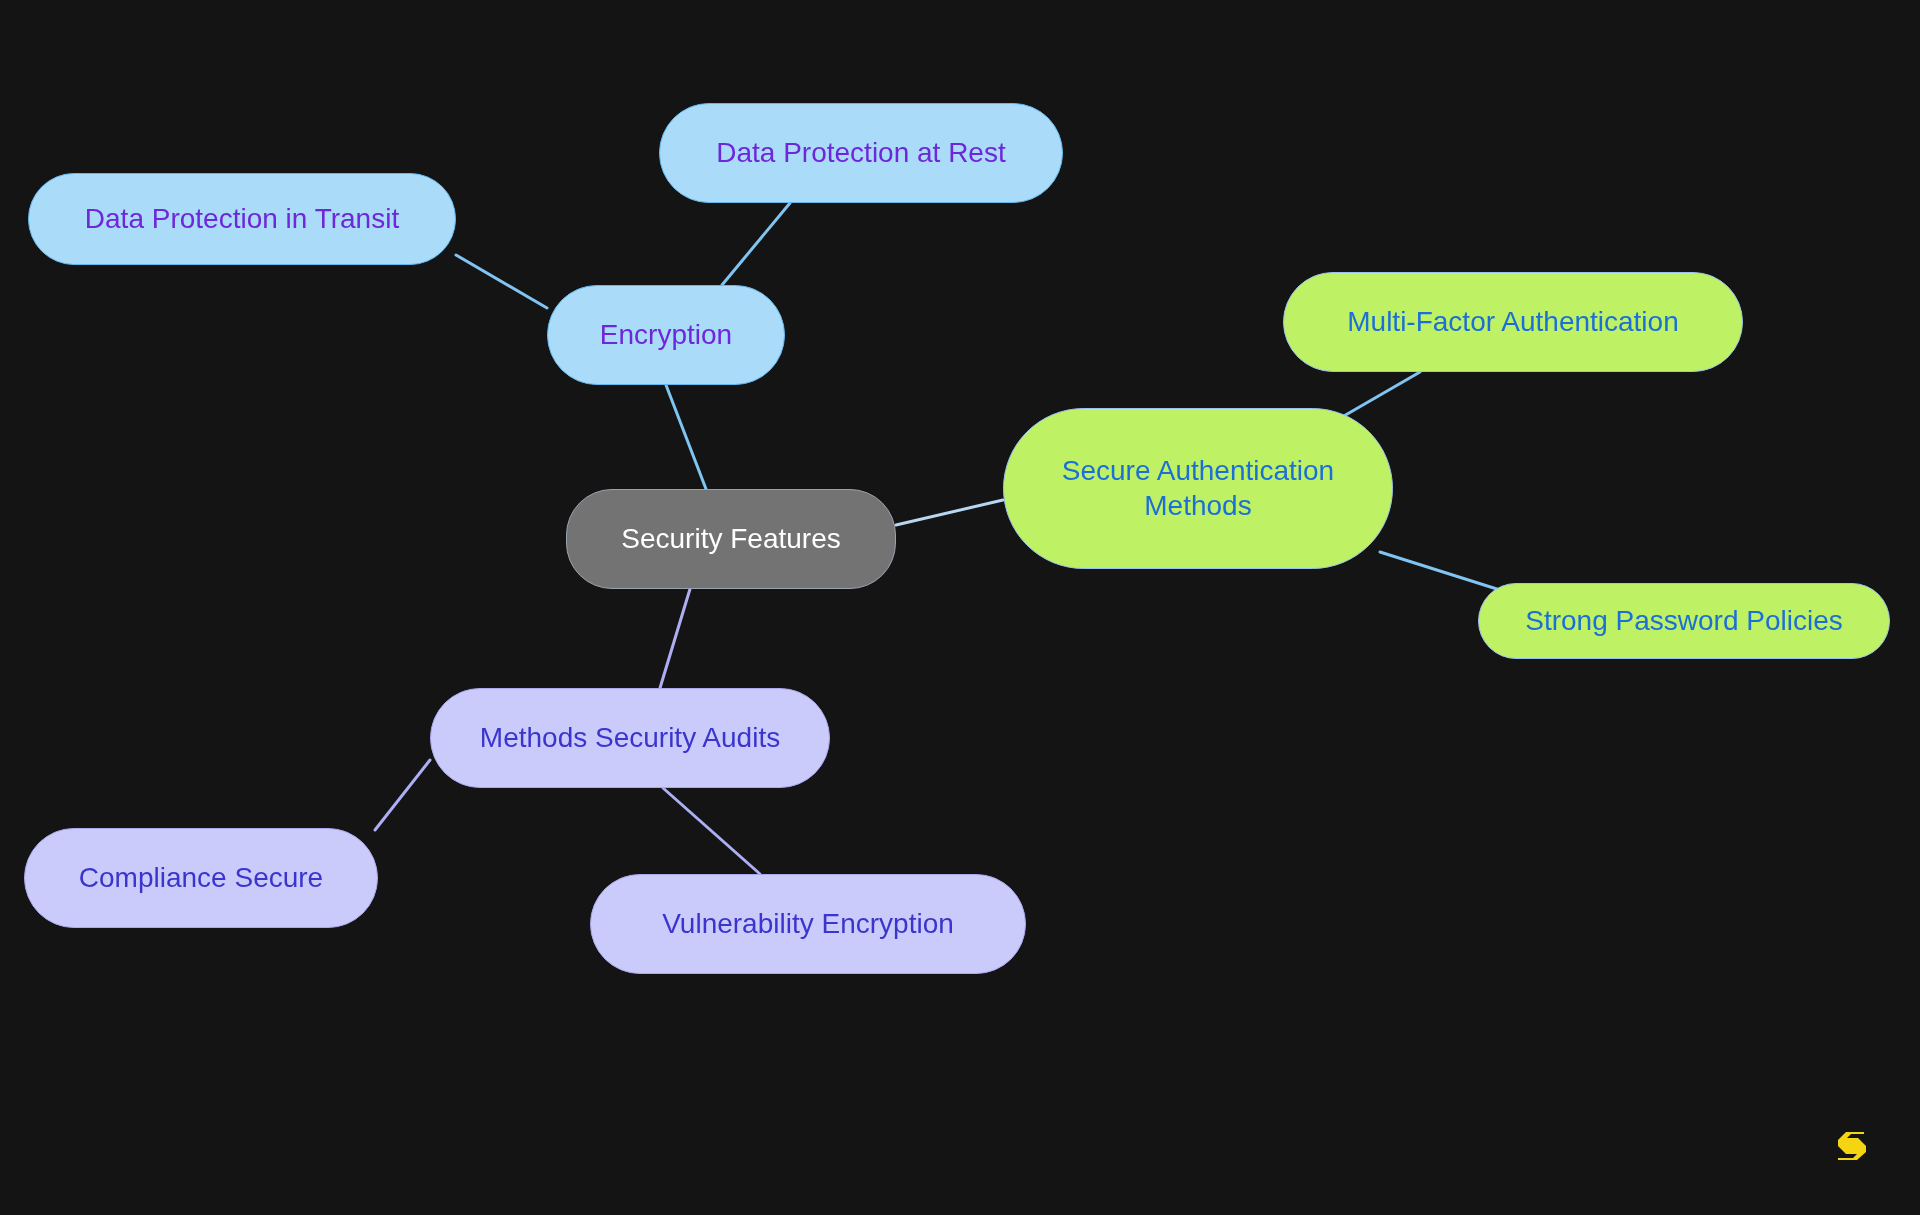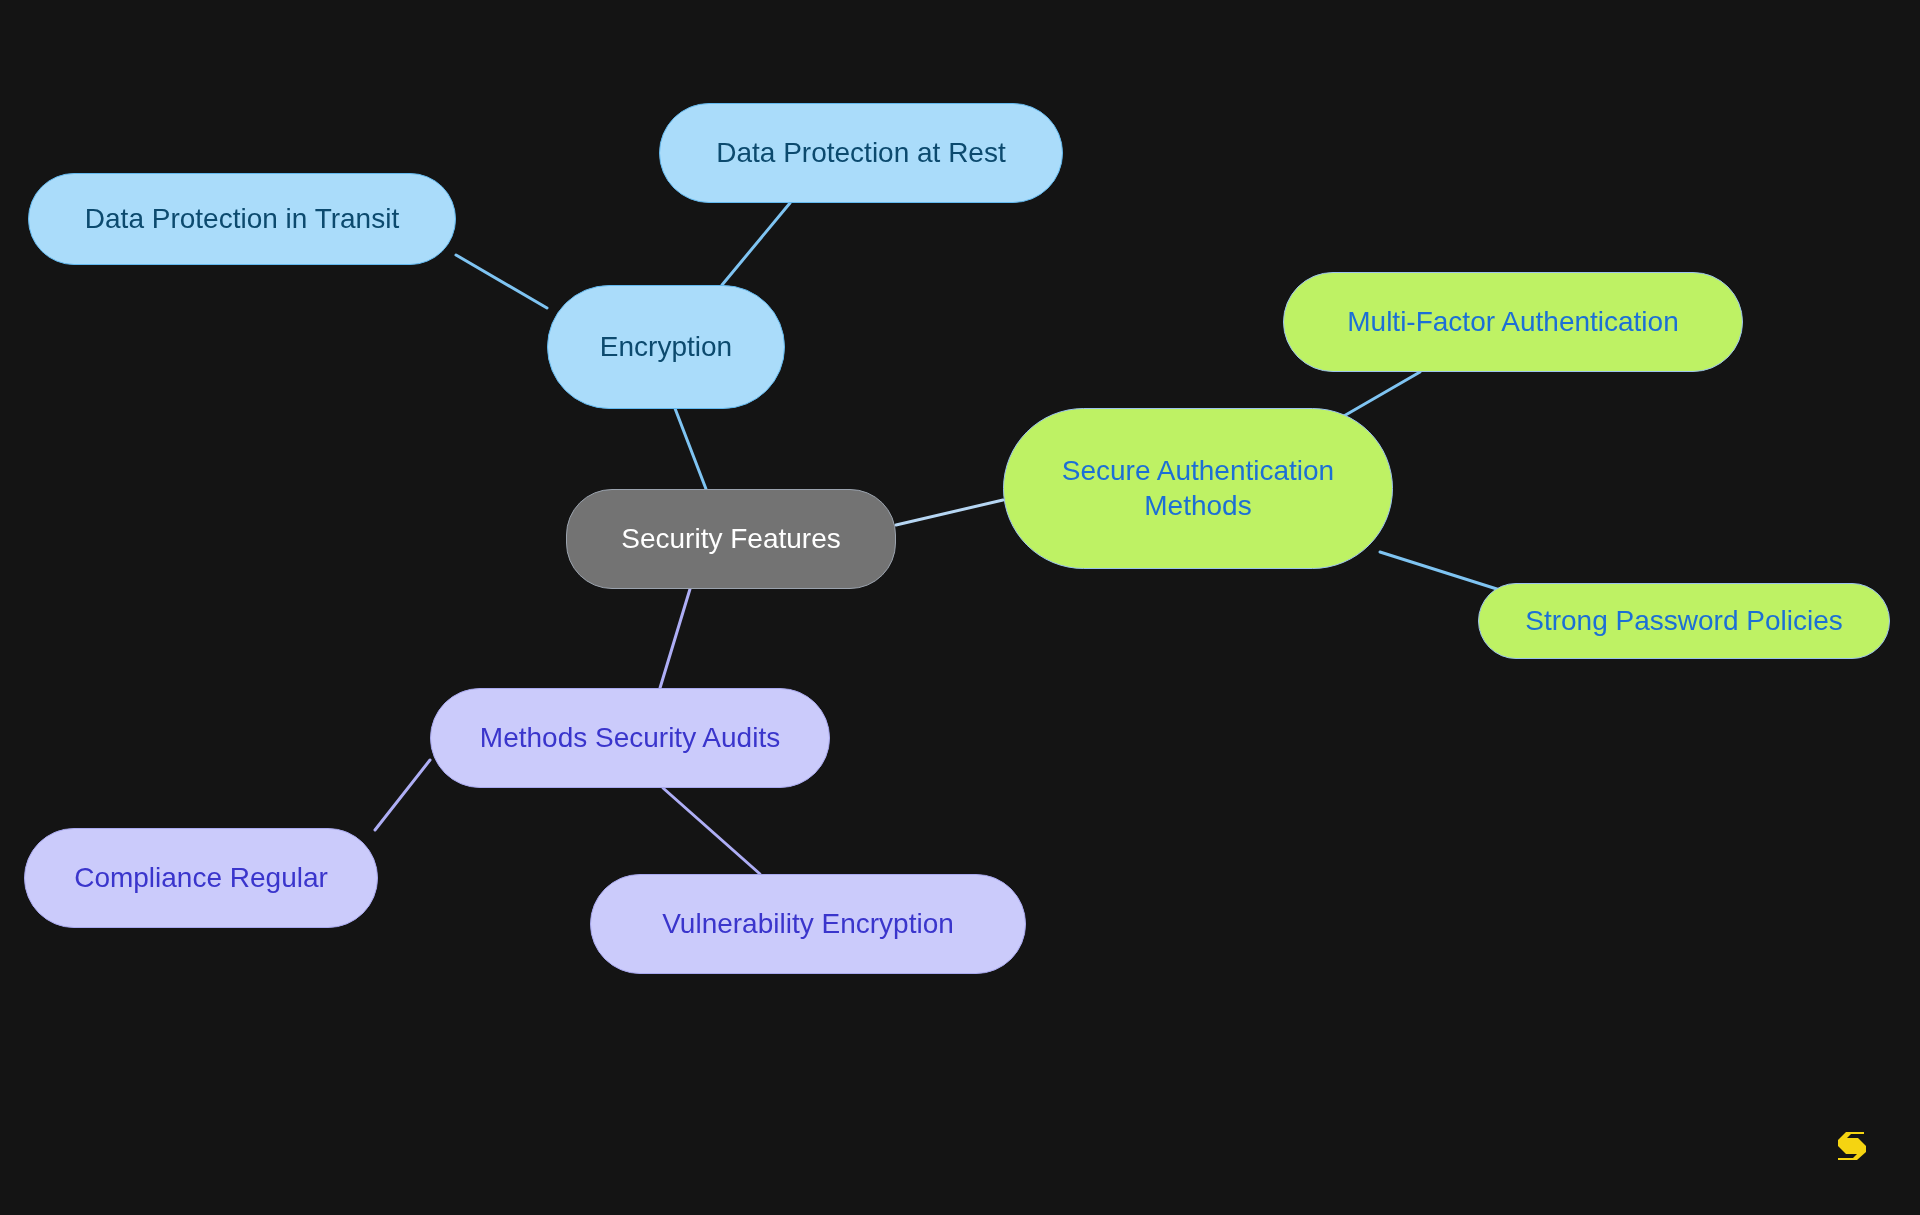--- a/index.html
+++ b/index.html
@@ -37,21 +37,21 @@
   .node-root {
     background: #737373;
     border: 1.6px solid #9aa2ad;
     color: #ffffff;
     font-size: 28px;
     border-radius: 46px;
   }
   .node-blue-a {
     background: #aadcfa;
     border: 1.6px solid #63b9ef;
-    color: #0c4a6e;
+    color: #6d28d9;
     font-size: 28px;
   }
   .node-blue-b {
     background: #bef264;
     border: 1.6px solid #9cc3ee;
     color: #1c6fd6;
     font-size: 28px;
   }
   .node-purple {
     background: #cbcbfb;
@@ -76,29 +76,29 @@
       <line x1="896" y1="525" x2="1003" y2="500" stroke="#b6d6f3" stroke-width="3" stroke-linecap="round"></line>
       <line x1="1330" y1="424" x2="1420" y2="372" stroke="#7fc4f2" stroke-width="3" stroke-linecap="round"></line>
       <line x1="1380" y1="552" x2="1500" y2="590" stroke="#7fc4f2" stroke-width="3" stroke-linecap="round"></line>
       <line x1="690" y1="589" x2="660" y2="688" stroke="#aeaef5" stroke-width="3" stroke-linecap="round"></line>
       <line x1="430" y1="760" x2="375" y2="830" stroke="#aeaef5" stroke-width="3" stroke-linecap="round"></line>
       <line x1="663" y1="788" x2="760" y2="874" stroke="#aeaef5" stroke-width="3" stroke-linecap="round"></line>
     </svg>
 
   <div id="node-layer">
       <div class="node node-root" style="left: 566px; top: 489px; width: 330px; height: 100px; font-size: 28px;">Security Features</div>
-      <div class="node node-blue-a" style="left: 547px; top: 285px; width: 238px; height: 124px; font-size: 28px;">Encryption</div>
+      <div class="node node-blue-a" style="left: 547px; top: 285px; width: 238px; height: 100px; font-size: 28px;">Encryption</div>
       <div class="node node-blue-a" style="left: 659px; top: 103px; width: 404px; height: 100px; font-size: 28px;">Data Protection at Rest</div>
       <div class="node node-blue-a" style="left: 28px; top: 173px; width: 428px; height: 92px; font-size: 28px; text-align: center;">Data Protection in Transit</div>
       <div class="node node-blue-b" style="left: 1003px; top: 408px; width: 390px; height: 161px; font-size: 28px;">Secure Authentication
 Methods</div>
       <div class="node node-blue-b" style="left: 1283px; top: 272px; width: 460px; height: 100px; font-size: 28px;">Multi-Factor Authentication</div>
       <div class="node node-blue-b" style="left: 1478px; top: 583px; width: 412px; height: 76px; font-size: 28px;">Strong Password Policies</div>
       <div class="node node-purple" style="left: 430px; top: 688px; width: 400px; height: 100px; font-size: 28px;">Methods Security Audits</div>
-      <div class="node node-purple" style="left: 24px; top: 828px; width: 354px; height: 100px; font-size: 28px;">Compliance Regular</div>
+      <div class="node node-purple" style="left: 24px; top: 828px; width: 354px; height: 100px; font-size: 28px;">Compliance Secure</div>
       <div class="node node-purple" style="left: 590px; top: 874px; width: 436px; height: 100px; font-size: 28px;">Vulnerability Encryption</div>
     </div>
 
   <svg id="logo" width="38" height="38" viewBox="0 0 38 38" xmlns="http://www.w3.org/2000/svg" style="left: 1833px; top: 1127px; width: 38px; height: 38px;">
     <path d="M31 5 L13 5 L5 13 L5 19 L13 27 L24 27 L20 31 L5 31 L5 33 L24 33 L33 25 L33 19 L25 11 L14 11 L18 7 L31 7 Z" fill="#f5d411"></path>
   </svg>
 
 </div>
 
 </body></html>

